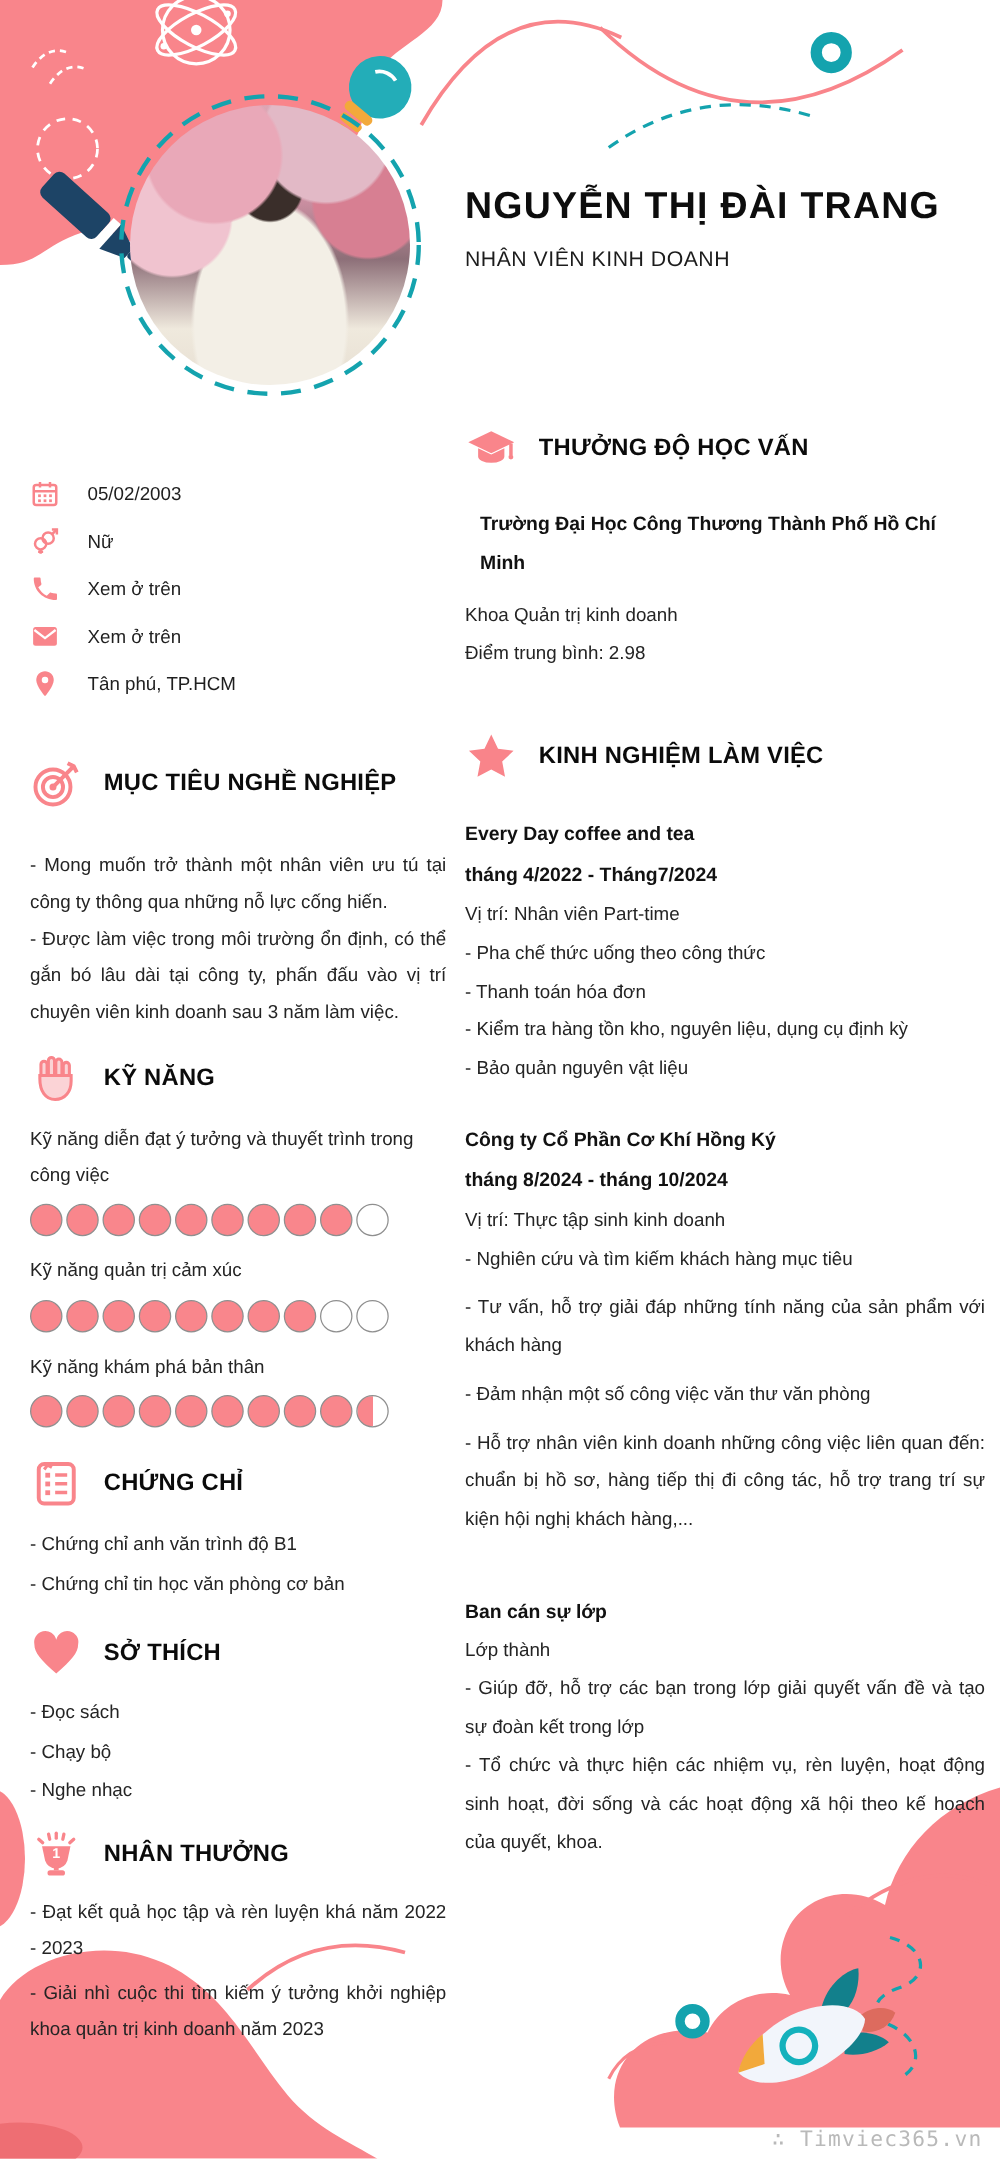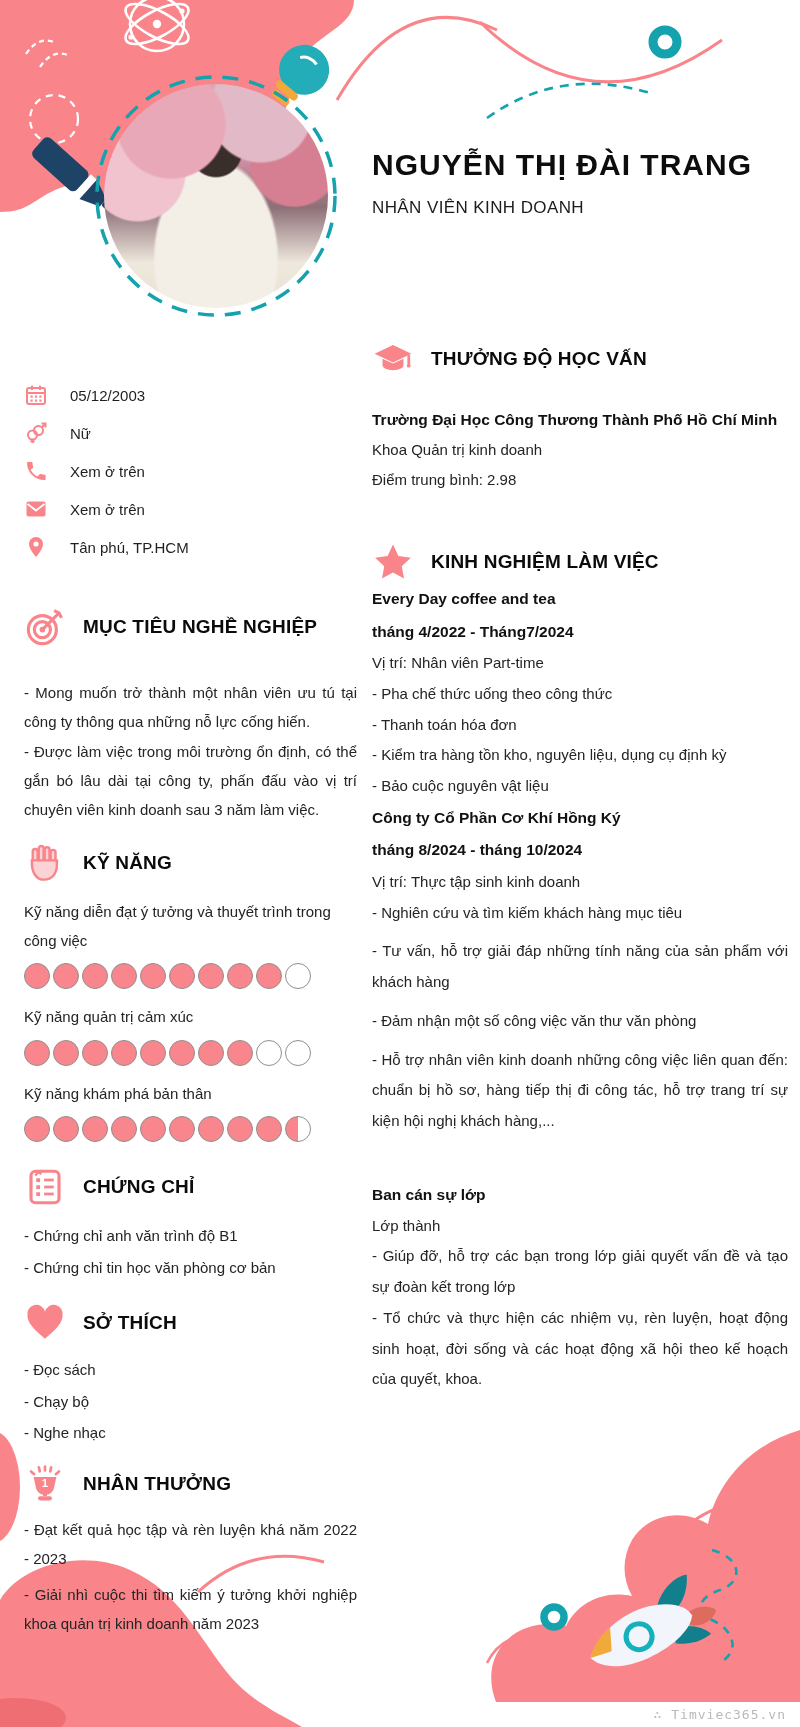--- a/index.html
+++ b/index.html
@@ -54,36 +54,36 @@
   .plain-list p{font-size:15px;line-height:1.85;color:#242424;margin:4px 0;}
   .cert-sec .plain-list{margin-top:14px;}
   .hobby-sec{margin-top:20px;}
   .hobby-sec .plain-list{margin-top:12px;}
   .award-sec{margin-top:16px;}
   .award-sec p{font-size:15px;line-height:1.95;color:#242424;text-align:justify;margin:6px 0 0 0;}
   .award-sec .body{margin-top:10px;}
 
   
   .edu-body{margin-top:24px;}
-  .edu-body .school{font-size:15.5px;font-weight:bold;color:#111;line-height:2.0;margin:0;}
+  .edu-body .school{font-size:15.5px;font-weight:bold;color:#111;line-height:2.0;margin:12px;}
   .edu-body p{font-size:15px;color:#242424;line-height:2.0;margin:0;}
 
   .exp-sec{margin-top:46px;}
-  .job{}
+  .job{margin-top:26px;}
   .job .company,.job .period{font-size:15.5px;font-weight:bold;color:#111;line-height:2.1;margin:0;}
   .job p.norm{font-size:15px;color:#242424;line-height:2.05;margin:0;text-align:justify;}
   .job p.sp{margin-top:8px;}
 
   .act-sec{margin-top:42px;}
   .act-body{margin-top:22px;}
   .act-body .grp{font-size:15.5px;font-weight:bold;color:#111;line-height:2.05;margin:0;}
   .act-body p{font-size:15px;color:#242424;line-height:2.05;margin:0;text-align:justify;}
 
   .watermark{position:absolute;right:14px;bottom:5px;z-index:2;font-family:"DejaVu Sans Mono",monospace;
-    font-size:13px;color:#b9b9b9;letter-spacing:1px;}
+    font-size:17px;color:#b9b9b9;letter-spacing:1px;}
 </style>
 </head>
 <body>
 
 <div class="page">
 
   <svg class="deco" width="800" height="1727" viewBox="0 0 800 1727">
 
     <path d="M0,0 H354 C354,26 318,34 302,58 C288,79 296,102 276,122 C252,146 216,118 192,138 C166,159 172,190 138,198 C104,206 94,174 60,188 C32,199 30,212 0,212 Z" fill="#F9858B"></path>
 
@@ -166,21 +166,21 @@
             <line x1="16" y1="2.5" x2="16" y2="7" stroke="#F9858B" stroke-width="2"></line>
             <g fill="#F9858B">
                 <rect x="6.5" y="12.5" width="2.2" height="2.2"></rect>
                 <rect x="10.9" y="12.5" width="2.2" height="2.2"></rect>
                 <rect x="15.3" y="12.5" width="2.2" height="2.2"></rect>
                 <rect x="6.5" y="16.5" width="2.2" height="2.2"></rect>
                 <rect x="10.9" y="16.5" width="2.2" height="2.2"></rect>
                 <rect x="15.3" y="16.5" width="2.2" height="2.2"></rect>
               </g>
           </svg>
-          <span class="txt">05/12/2003</span>
+          <span class="txt">05/02/2003</span>
         </div>
         <div class="info-row">
           <svg class="ic" viewBox="0 0 24 24" stroke="#F9858B" fill="none" stroke-width="2">
             <circle cx="8.5" cy="14" r="4.5"></circle>
             <circle cx="14.5" cy="9.5" r="4.5"></circle>
             <line x1="17.8" y1="6.2" x2="21.5" y2="2.5"></line>
             <path d="M17.5,2.5 h4 v4"></path>
             <line x1="8.5" y1="18.5" x2="8.5" y2="22"></line>
             <line x1="6.5" y1="20.3" x2="10.5" y2="20.3"></line>
           </svg>
@@ -373,21 +373,21 @@
           <span class="ht">KINH NGHIỆM LÀM VIỆC</span>
         </div>
 
         <div class="job">
           <p class="company">Every Day coffee and tea</p>
           <p class="period">tháng 4/2022 - Tháng7/2024</p>
           <p class="norm">Vị trí: Nhân viên Part-time</p>
           <p class="norm">- Pha chế thức uống theo công thức</p>
           <p class="norm">- Thanh toán hóa đơn</p>
           <p class="norm">- Kiểm tra hàng tồn kho, nguyên liệu, dụng cụ định kỳ</p>
-          <p class="norm">- Bảo cuộc nguyên vật liệu</p>
+          <p class="norm">- Bảo quản nguyên vật liệu</p>
         </div>
 
         <div class="job">
           <p class="company">Công ty Cổ Phần Cơ Khí Hồng Ký</p>
           <p class="period">tháng 8/2024 - tháng 10/2024</p>
           <p class="norm">Vị trí: Thực tập sinh kinh doanh</p>
           <p class="norm">- Nghiên cứu và tìm kiếm khách hàng mục tiêu</p>
           <p class="norm sp">- Tư vấn, hỗ trợ giải đáp những tính năng của sản phẩm với khách hàng</p>
           <p class="norm sp">- Đảm nhận một số công việc văn thư văn phòng</p>
           <p class="norm sp">- Hỗ trợ nhân viên kinh doanh những công việc liên quan đến: chuẩn bị hồ sơ, hàng tiếp thị đi công tác, hỗ trợ trang trí sự kiện hội nghị khách hàng,...</p>

